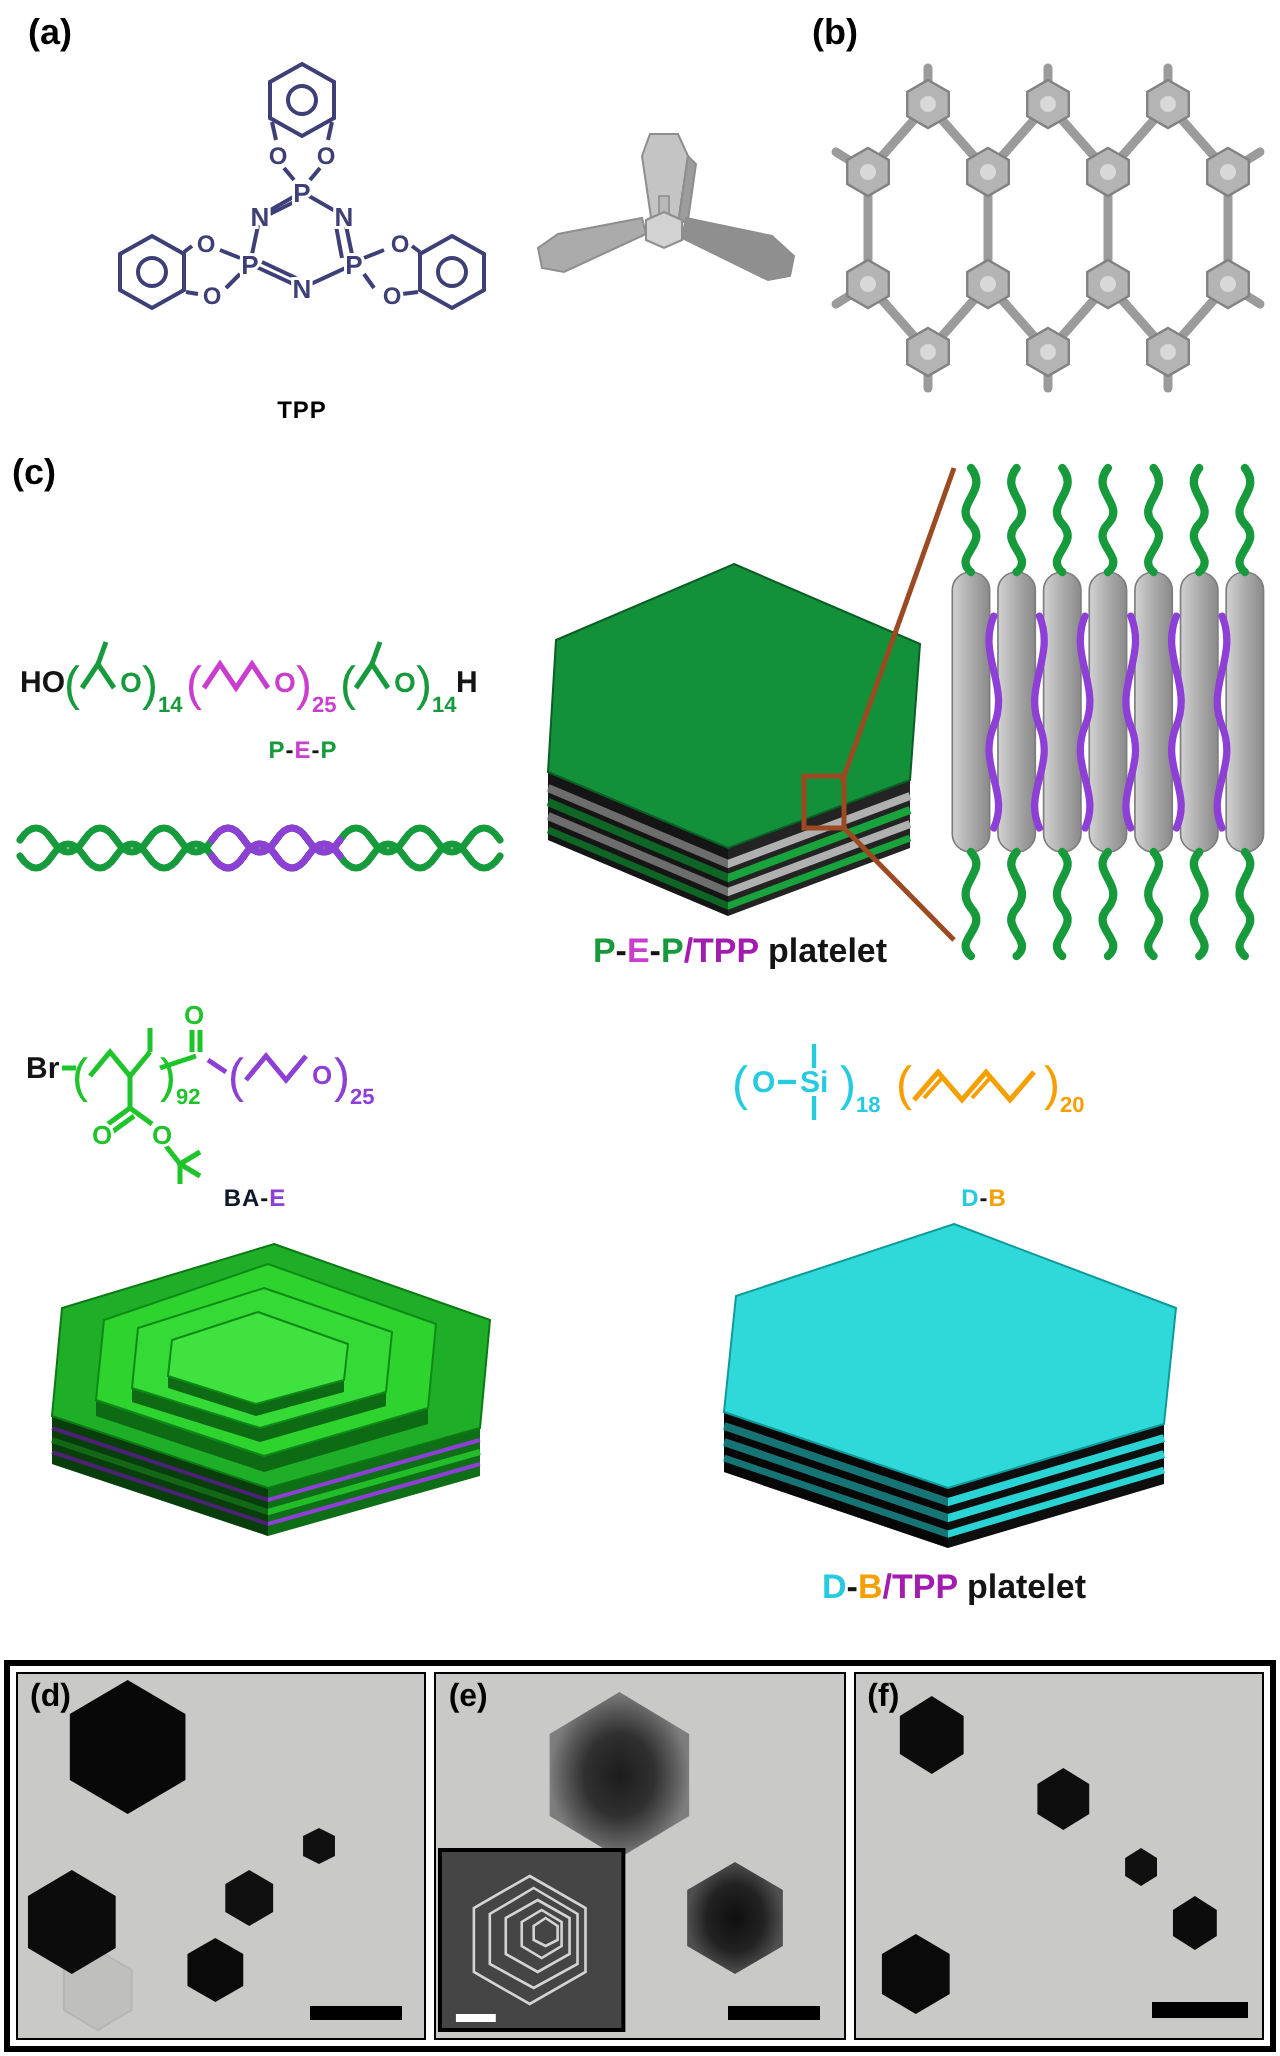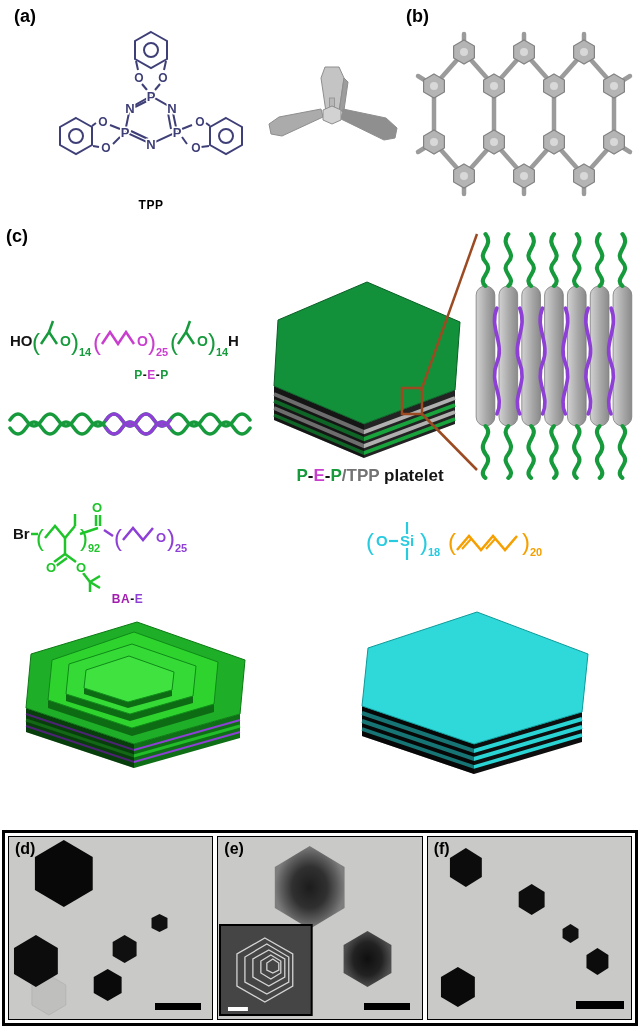--- a/index.html
+++ b/index.html
@@ -5,25 +5,25 @@
   * { margin:0; padding:0; box-sizing:border-box; }
   html,body { background:#ffffff; font-family:"Liberation Sans","DejaVu Sans",sans-serif; }
   .figure { position:relative; width:640px; height:1028px; background:#fff; overflow:hidden; }
   .abs { position:absolute; }
   .panel-label { font-weight:bold; font-size:18px; color:#000; }
   .struct-name { font-weight:bold; font-size:12px; text-align:center; letter-spacing:.5px; }
   .caption { font-weight:bold; font-size:17px; text-align:center; }
   .c-dark    { color:#141414; }
   .c-green   { color:#169a3c; }
   .c-magenta { color:#c93ecf; }
-  .c-bgreen  { color:#a21caf; }
+  .c-bgreen  { color:#0f172a; }
   .c-purple  { color:#8d3fd6; }
   .c-cyan    { color:#27cbe0; }
   .c-orange  { color:#f5a000; }
-  .c-gray    { color:#737373; }
+  .c-gray    { color:#a21caf; }
   svg text { font-family:"Liberation Sans","DejaVu Sans",sans-serif; }
   .atom { font-weight:bold; paint-order:stroke; stroke:#ffffff; stroke-width:3px; }
   .sub  { font-weight:bold; }
   .tem-row { position:absolute; left:2px; top:830px; width:636px; height:196px;
              border:3px solid #000; background:#fff; display:flex; gap:4px; padding:3px; }
   .tem-panel { flex:1; position:relative; background:#c9c9c7; border:1px solid #000; overflow:hidden; }
   .tem-label { position:absolute; top:3px; left:6px; font-weight:bold; font-size:16px; color:#000; z-index:3; }
   .scalebar { position:absolute; background:#000; z-index:3; }
 </style>
 </head>
@@ -310,20 +310,23 @@
     <g>
       <text x="86" y="42" font-size="24" fill="#f5a000">(</text>
       <polyline points="95,42 107,28 119,42 131,28 143,42 155,28" stroke="#f5a000" stroke-width="2.5" fill="none"></polyline>
       <line x1="100" y1="41" x2="109" y2="31" stroke="#f5a000" stroke-width="2"></line>
       <line x1="124" y1="41" x2="133" y2="31" stroke="#f5a000" stroke-width="2"></line>
       <text x="160" y="42" font-size="24" fill="#f5a000">)</text>
       <text class="sub" x="168" y="48" font-size="11" fill="#f5a000">20</text>
     </g>
   </svg>
 
+  <div class="abs struct-name" style="left:362px;top:592px;width:260px;">
+    <span class="c-cyan">D</span><span class="c-dark">-</span><span class="c-orange">B</span>
+  </div>
 
   <svg class="abs" style="left:12px;top:606px;" width="250" height="175" viewBox="0 0 250 175">
     <path d="M14,102 L122,138 L228,108 L228,132 L122,162 L14,126 Z" fill="#0f6f17"></path>
     <g fill="none">
       <path d="M14,108 L122,144 L228,114" stroke="#8d3fd6" stroke-width="2"></path>
       <path d="M14,114 L122,150 L228,120" stroke="#23bd29" stroke-width="3"></path>
       <path d="M14,120 L122,156 L228,126" stroke="#8d3fd6" stroke-width="2"></path>
     </g>
     <path d="M14,102 L122,138 L122,162 L14,126 Z" fill="rgba(0,0,0,0.45)"></path>
     <path d="M125,16 L233,54 L228,108 L122,138 L14,102 L19,48 Z" fill="#1fae28" stroke="#0c7a14" stroke-width="1"></path>
@@ -340,20 +343,23 @@
     <path d="M10,100 L122,138 L230,106 L230,136 L122,168 L10,130 Z" fill="#0e0e0e"></path>
     <g fill="none">
       <path d="M10,107 L122,145 L230,113" stroke="#2bd4d4" stroke-width="4"></path>
       <path d="M10,115 L122,153 L230,121" stroke="#2bd4d4" stroke-width="4"></path>
       <path d="M10,123 L122,161 L230,129" stroke="#2bd4d4" stroke-width="3.5"></path>
     </g>
     <path d="M10,100 L122,138 L122,168 L10,130 Z" fill="rgba(0,0,0,0.45)"></path>
     <path d="M125,6 L236,48 L230,106 L122,138 L10,100 L16,42 Z" fill="#30d9d9" stroke="#0f9a9a" stroke-width="1"></path>
   </svg>
 
+  <div class="abs caption" style="left:352px;top:784px;width:250px;">
+    <span class="c-cyan">D</span><span class="c-dark">-</span><span class="c-orange">B</span><span class="c-gray">/TPP</span><span class="c-dark"> platelet</span>
+  </div>
 
   <div class="tem-row">
 
     <div class="tem-panel">
       <div class="tem-label">(d)</div>
       <svg width="100%" height="100%" viewBox="0 0 204 182" preserveAspectRatio="none">
         <polygon points="40,138 57,148 57,168 40,178 23,168 23,148" fill="#bfbfbd" stroke="#b5b5b3" stroke-width="1"></polygon>
         <polygon points="55,3 84,20 84,53 55,70 26,53 26,20" fill="#080808"></polygon>
         <polygon points="27,98 49,111 49,137 27,150 5,137 5,111" fill="#0c0c0c"></polygon>
         <polygon points="116,98 128,105 128,119 116,126 104,119 104,105" fill="#101010"></polygon>

